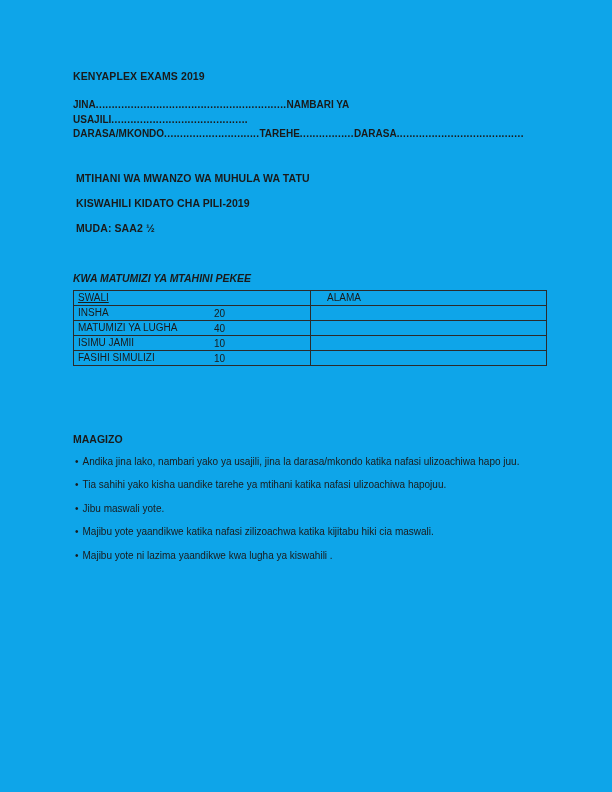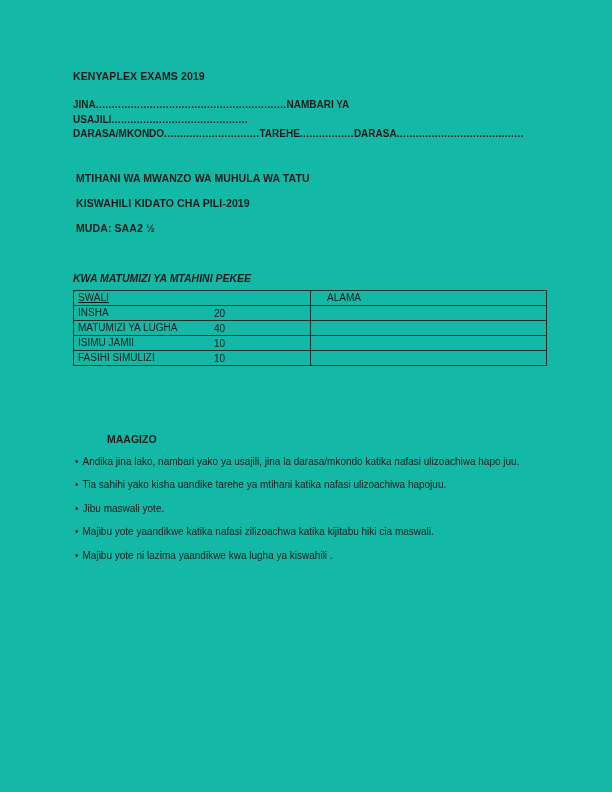--- a/index.html
+++ b/index.html
@@ -1,21 +1,21 @@
 <!DOCTYPE html>
 <html><head>
 <meta charset="utf-8">
 <style>
   * { margin: 0; padding: 0; box-sizing: border-box; }
   html, body { background: #ffffff; }
   .page {
     position: relative;
     width: 612px;
     height: 792px;
-    background: #14b8a6;
+    background: #0ea5e9;
     outline: 1px solid #e3e3e3;
     font-family: "Liberation Sans", sans-serif;
     color: #1a1a1a;
     padding: 71px 66px 0 73px;
     overflow: hidden;
   }
   .title {
     font-size: 10.5px;
     font-weight: bold;
     line-height: 11px;
@@ -69,21 +69,20 @@
     left: 140px;
     top: 1px;
     line-height: 13px;
   }
   .instructions-heading {
     margin-top: 68px;
     font-size: 10.5px;
     font-weight: bold;
     line-height: 11px;
     margin-bottom: 11px;
-    margin-left: 34px;
   }
   ul.instructions { list-style: none; }
   ul.instructions li {
     font-size: 10px;
     line-height: 11.5px;
     margin-bottom: 12px;
     padding-left: 2px;
     white-space: nowrap;
     overflow: hidden;
   }

